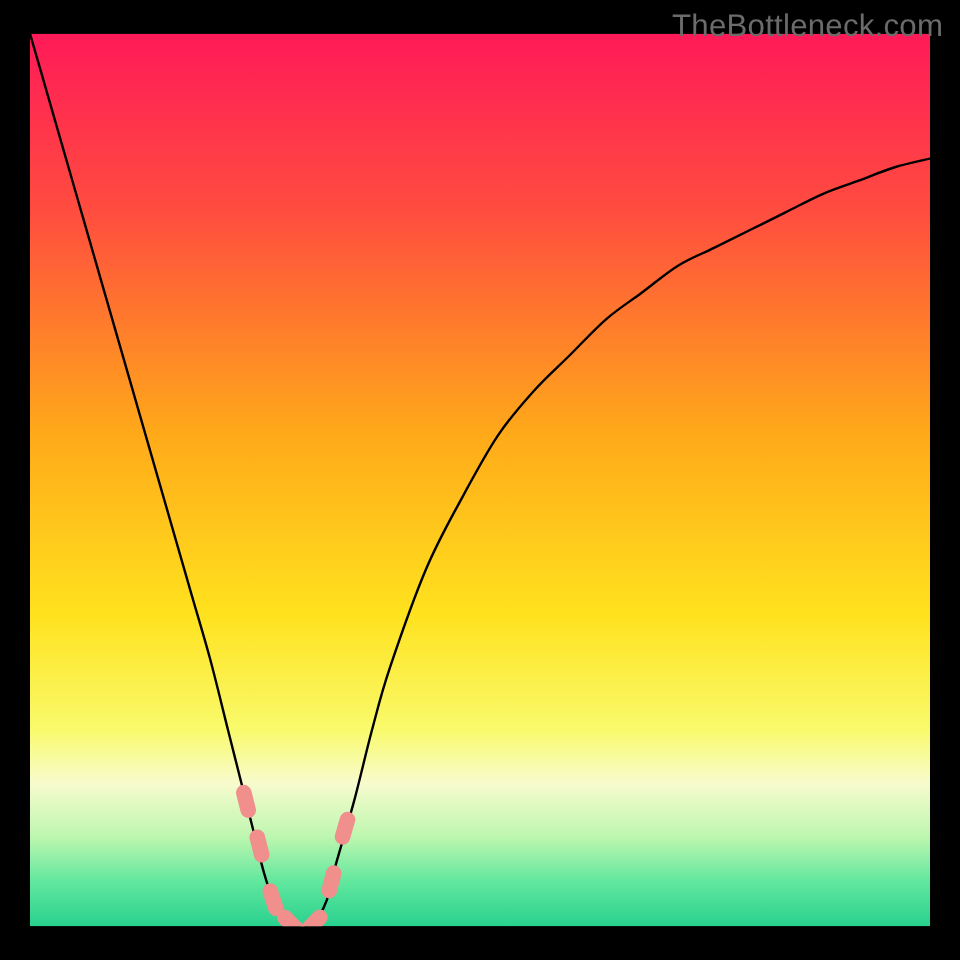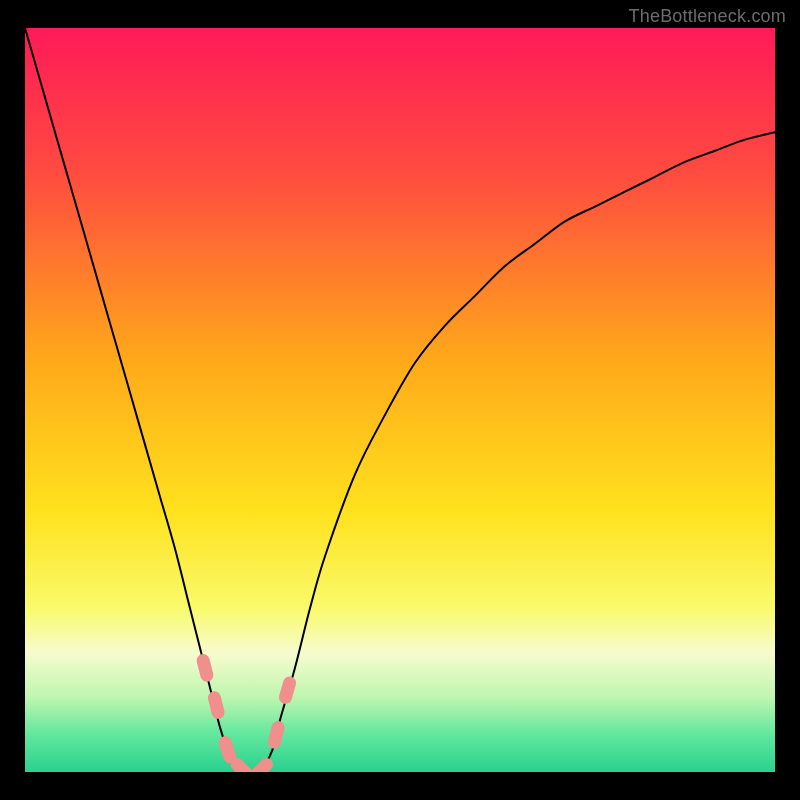--- a/index.html
+++ b/index.html
@@ -15,21 +15,21 @@
     position: relative;
     width: 800px;
     height: 800px;
     background: #000;
   }
   .watermark {
     position: absolute;
     top: 6px;
     right: 14px;
     color: #6b6b6b;
-    font-size: 18px;
+    font-size: 26px;
     letter-spacing: 0.2px;
     z-index: 10;
     margin-left: 42px;
   }
   .plot-wrap {
     position: absolute;
     left: 25px;
     top: 28px;
     width: 750px;
     height: 744px;

